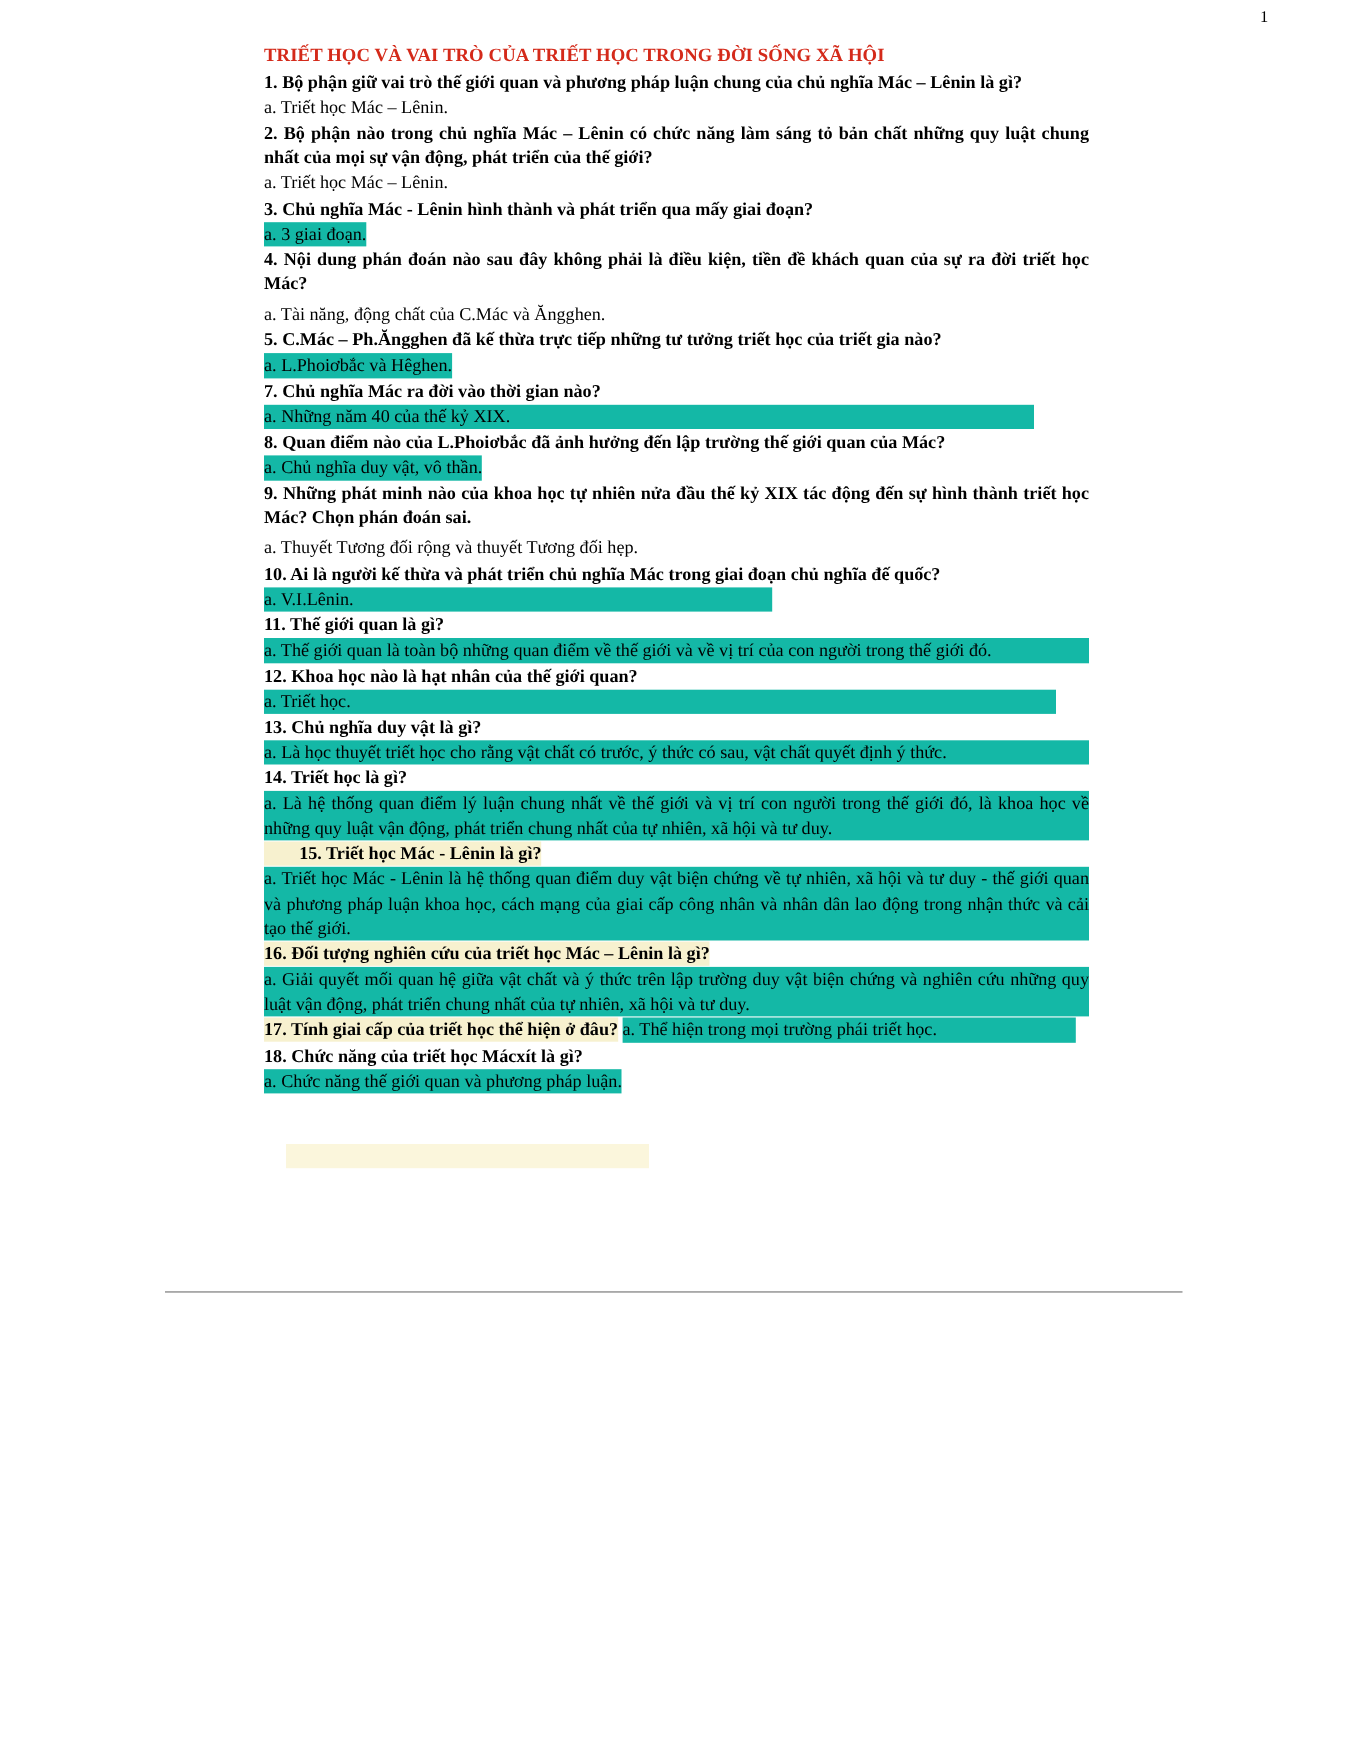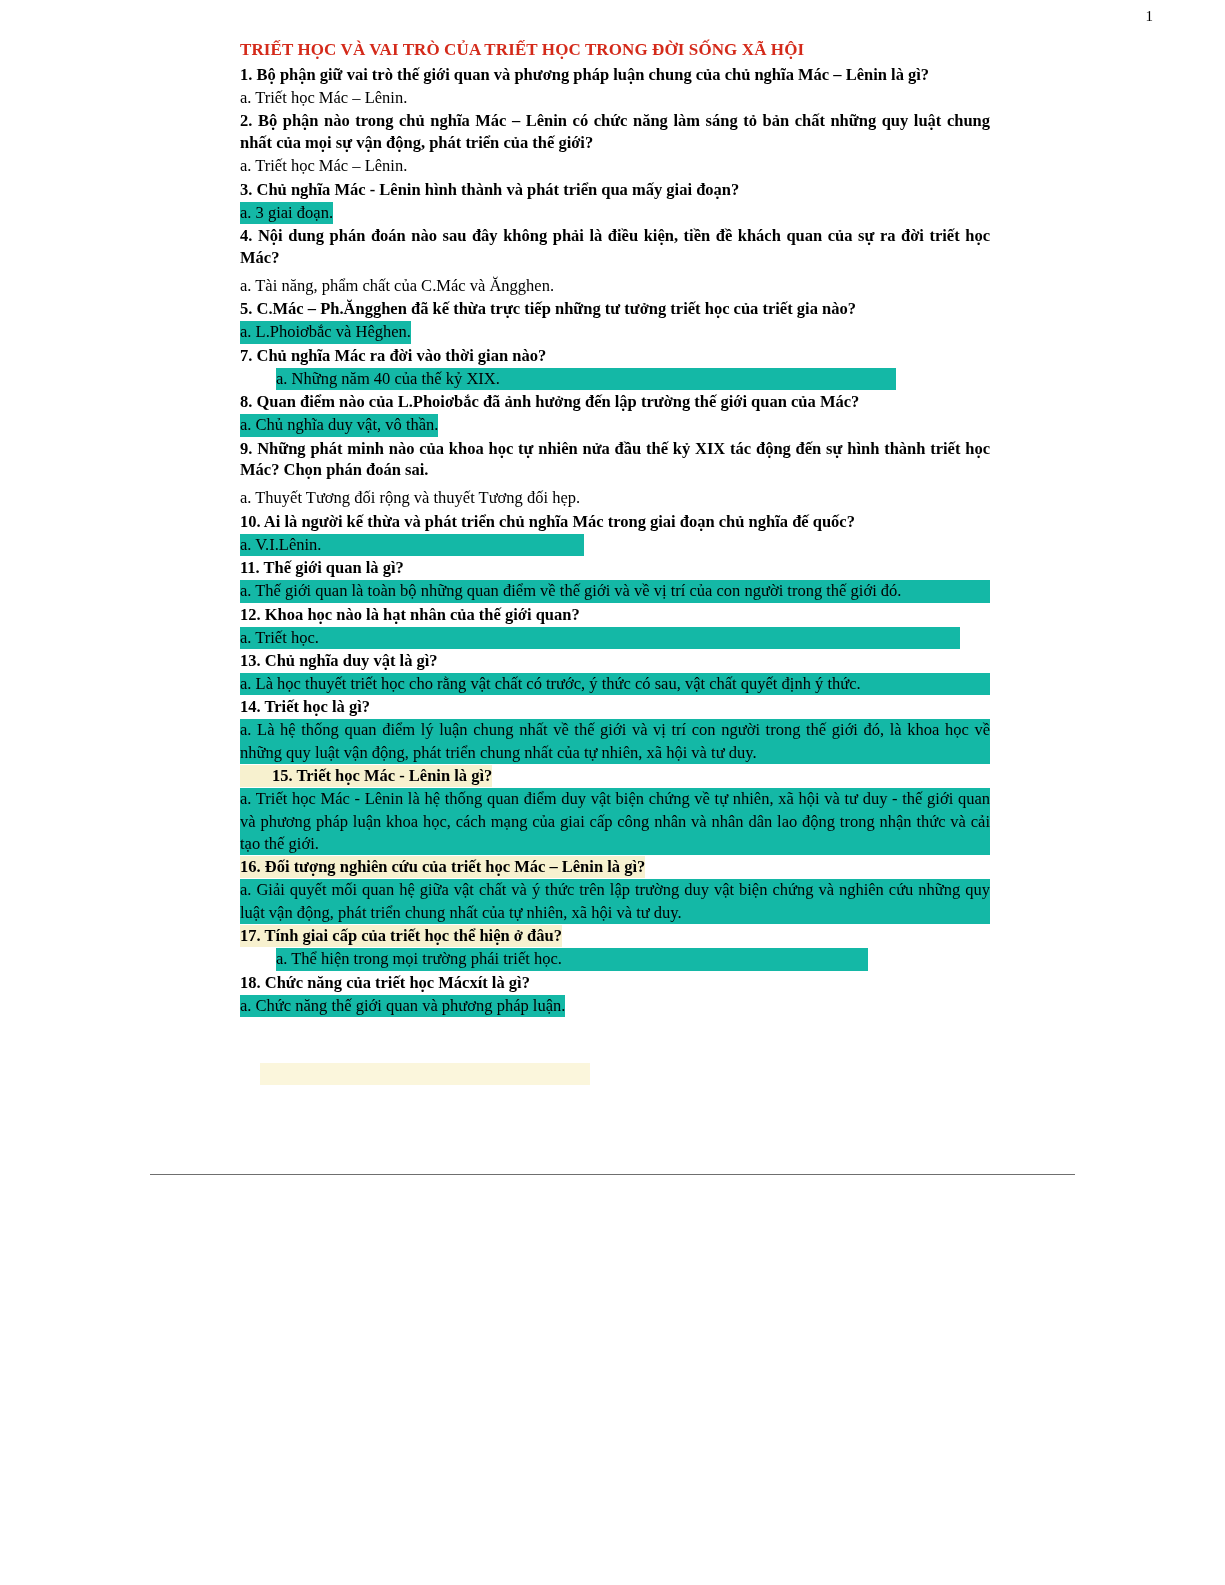--- a/index.html
+++ b/index.html
@@ -87,58 +87,58 @@
     <p class="q">1. Bộ phận giữ vai trò thế giới quan và phương pháp luận chung của chủ nghĩa Mác – Lênin là gì?</p>
     <p class="a">a. Triết học Mác – Lênin.</p>
 
     <p class="q">2. Bộ phận nào trong chủ nghĩa Mác – Lênin có chức năng làm sáng tỏ bản chất những quy luật chung nhất của mọi sự vận động, phát triển của thế giới?</p>
     <p class="a">a. Triết học Mác – Lênin.</p>
 
     <p class="q">3. Chủ nghĩa Mác - Lênin hình thành và phát triển qua mấy giai đoạn?</p>
     <p class="a hl" style="display:inline-block;">a. 3 giai đoạn.</p>
 
     <p class="q">4. Nội dung phán đoán nào sau đây không phải là điều kiện, tiền đề khách quan của sự ra đời triết học Mác?</p>
-    <p class="a" style="margin-top:6px;">a. Tài năng, phẩm chất của C.Mác và Ăngghen.</p>
+    <p class="a" style="margin-top:6px;">a. Tài năng, động chất của C.Mác và Ăngghen.</p>
 
     <p class="q">5. C.Mác – Ph.Ăngghen đã kế thừa trực tiếp những tư tưởng triết học của triết gia nào?</p>
     <p class="a hl" style="display:inline-block;">a. L.Phoiơbắc và Hêghen.</p>
 
 
     <p class="q">7. Chủ nghĩa Mác ra đời vào thời gian nào?</p>
-    <p class="a hl" style="display:inline-block;width:620px;margin-left:36px;">a. Những năm 40 của thế kỷ XIX.</p>
+    <p class="a hl" style="display:inline-block;width:700px;">a. Những năm 40 của thế kỷ XIX.</p>
 
     <p class="q">8. Quan điểm nào của L.Phoiơbắc đã ảnh hưởng đến lập trường thế giới quan của Mác?</p>
     <p class="a hl" style="display:inline-block;">a. Chủ nghĩa duy vật, vô thần.</p>
 
     <p class="q">9. Những phát minh nào của khoa học tự nhiên nửa đầu thế kỷ XIX tác động đến sự hình thành triết học Mác? Chọn phán đoán sai.</p>
     <p class="a" style="margin-top:6px;">a. Thuyết Tương đối rộng và thuyết Tương đối hẹp.</p>
 
     <p class="q">10. Ai là người kế thừa và phát triển chủ nghĩa Mác trong giai đoạn chủ nghĩa đế quốc?</p>
-    <p class="a hl" style="display:inline-block;width:344px;">a. V.I.Lênin.</p>
+    <p class="a hl" style="display:inline-block;width:462px;">a. V.I.Lênin.</p>
 
     <p class="q">11. Thế giới quan là gì?</p>
     <p class="a hl">a. Thế giới quan là toàn bộ những quan điểm về thế giới và về vị trí của con người trong thế giới đó.</p>
 
     <p class="q">12. Khoa học nào là hạt nhân của thế giới quan?</p>
     <p class="a hl" style="display:inline-block;width:720px;">a. Triết học.</p>
 
     <p class="q">13. Chủ nghĩa duy vật là gì?</p>
     <p class="a hl">a. Là học thuyết triết học cho rằng vật chất có trước, ý thức có sau, vật chất quyết định ý thức.</p>
 
     <p class="q">14. Triết học là gì?</p>
     <p class="a hl">a. Là hệ thống quan điểm lý luận chung nhất về thế giới và vị trí con người trong thế giới đó, là khoa học về những quy luật vận động, phát triển chung nhất của tự nhiên, xã hội và tư duy.</p>
 
     <p class="q hl-strong" style="display:inline-block;padding-left:32px;">15. Triết học Mác - Lênin là gì?</p>
     <p class="a hl">a. Triết học Mác - Lênin là hệ thống quan điểm duy vật biện chứng về tự nhiên, xã hội và tư duy - thế giới quan và phương pháp luận khoa học, cách mạng của giai cấp công nhân và nhân dân lao động trong nhận thức và cải tạo thế giới.</p>
 
     <p class="q hl-strong" style="display:inline-block;">16. Đối tượng nghiên cứu của triết học Mác – Lênin là gì?</p>
     <p class="a hl">a. Giải quyết mối quan hệ giữa vật chất và ý thức trên lập trường duy vật biện chứng và nghiên cứu những quy luật vận động, phát triển chung nhất của tự nhiên, xã hội và tư duy.</p>
 
     <p class="q hl-strong" style="display:inline-block;">17. Tính giai cấp của triết học thể hiện ở đâu?</p>
-    <p class="a hl" style="display:inline-block;width:592px;margin-left:36px;">a. Thể hiện trong mọi trường phái triết học.</p>
+    <p class="a hl" style="display:inline-block;width:412px;">a. Thể hiện trong mọi trường phái triết học.</p>
 
     <p class="q">18. Chức năng của triết học Mácxít là gì?</p>
     <p class="a hl" style="display:inline-block;">a. Chức năng thế giới quan và phương pháp luận.</p>
 
     <span class="blank-hl"></span>
   </div>
 
   <div class="rule"></div>
 </div>
 

